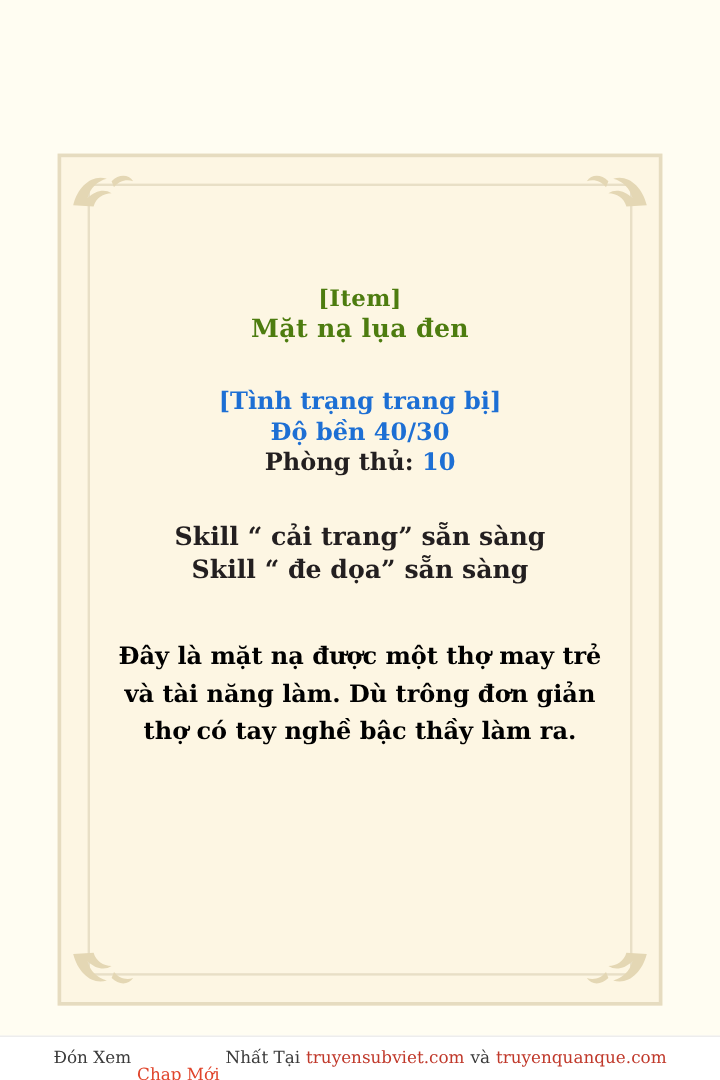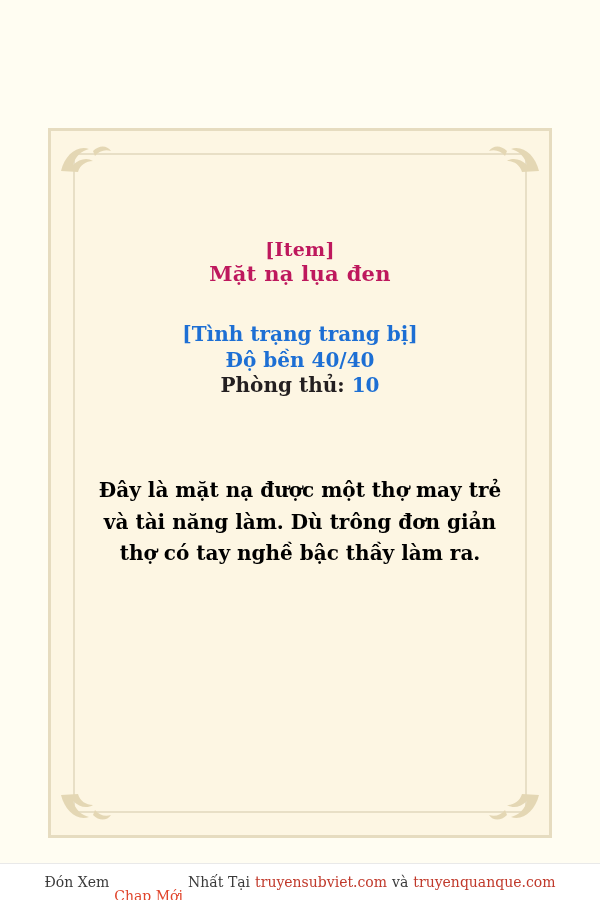--- a/index.html
+++ b/index.html
@@ -62,21 +62,21 @@
     text-align: center;
     padding: 0 34px;
     box-sizing: border-box;
   }
   .block { margin-bottom: 0; }
   .line {
     line-height: 1.28;
     white-space: nowrap;
   }
   .gold {
-    color: #be185d;
+    color: #4d7c0f;
     font-weight: bold;
     font-size: 21px;
     letter-spacing: 0.3px;
   }
   .gold.small { font-size: 19px; }
   .blue {
     color: #1d6fd4;
     font-weight: bold;
     font-size: 20px;
   }
@@ -161,26 +161,30 @@
 
       <div class="block">
         <div class="line gold small">[Item]</div>
         <div class="line gold">Mặt nạ lụa đen</div>
       </div>
 
       <div class="spacer-md"></div>
 
       <div class="block">
         <div class="line blue">[Tình trạng trang bị]</div>
-        <div class="line blue">Độ bền 40/40</div>
+        <div class="line blue">Độ bền 40/30</div>
         <div class="line dark"><span>Phòng thủ:</span> <span class="num">10</span></div>
       </div>
 
       <div class="spacer-md"></div>
 
+      <div class="block">
+        <div class="line skill">Skill “ cải trang” sẵn sàng</div>
+        <div class="line skill">Skill “ đe dọa” sẵn sàng</div>
+      </div>
 
       <div class="spacer-lg"></div>
 
       <div class="block">
         <div class="line desc">Đây là mặt nạ được một thợ may trẻ</div>
         <div class="line desc">và tài năng làm. Dù trông đơn giản</div>
         <div class="line desc">thợ có tay nghề bậc thầy làm ra.</div>
       </div>
 
     </div>

